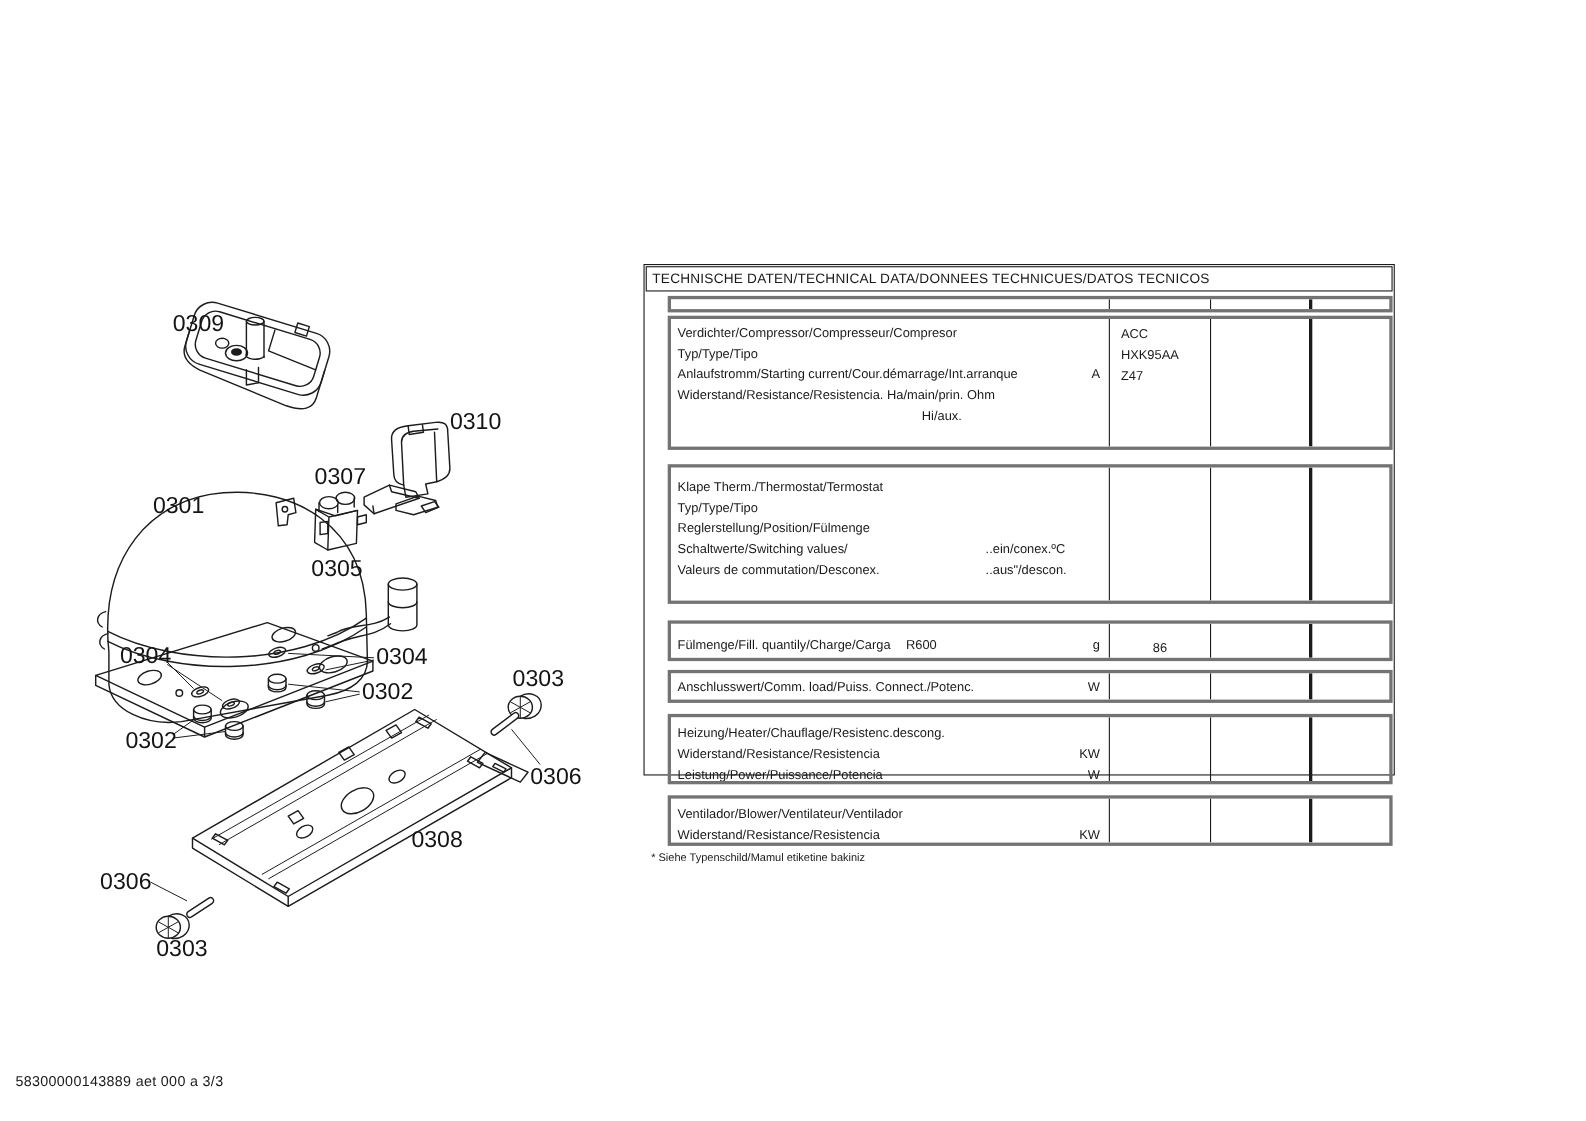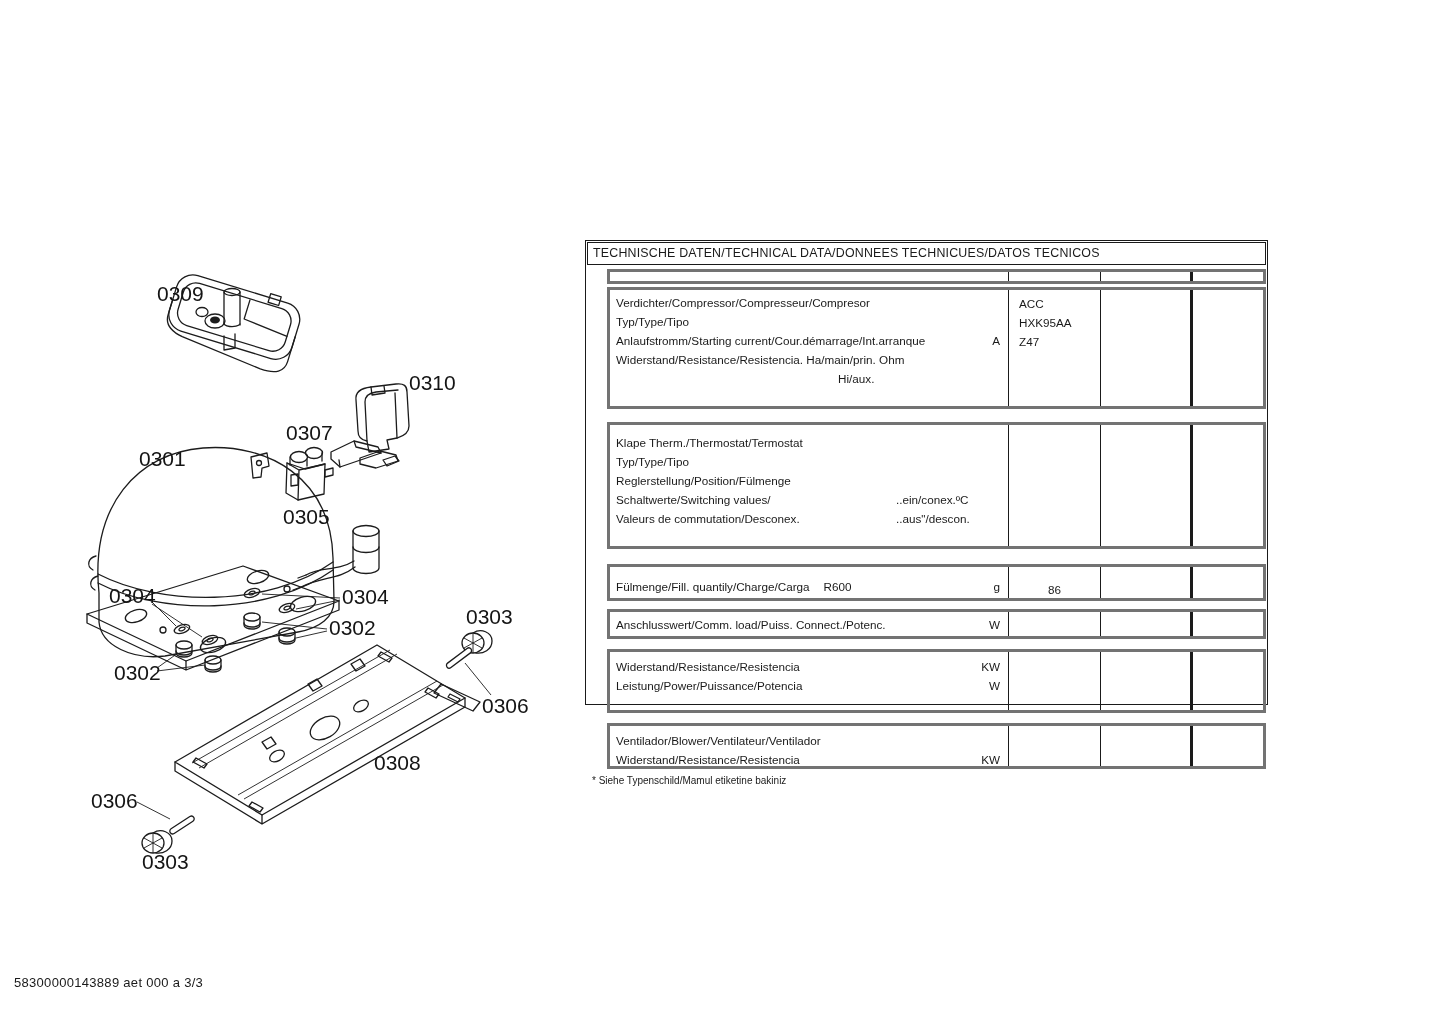--- a/index.html
+++ b/index.html
@@ -318,20 +318,23 @@
         </div>
     </div>
     <div class="cell c-v1"></div>
     <div class="cell c-v2"></div>
     <div class="cell c-v3"></div>
   </div>
 
   <div class="t-row4" style="top:408px; height:64px;">
     <div class="cell c-lab padtop5">
       <div class="row">
+          <span>Heizung/Heater/Chauflage/Resistenc.descong.</span>
+        </div>
+      <div class="row">
           <span>Widerstand/Resistance/Resistencia</span>
           <span class="unit">KW</span>
         </div>
       <div class="row">
           <span>Leistung/Power/Puissance/Potencia</span>
           <span class="unit">W</span>
         </div>
     </div>
     <div class="cell c-v1"></div>
     <div class="cell c-v2"></div>

